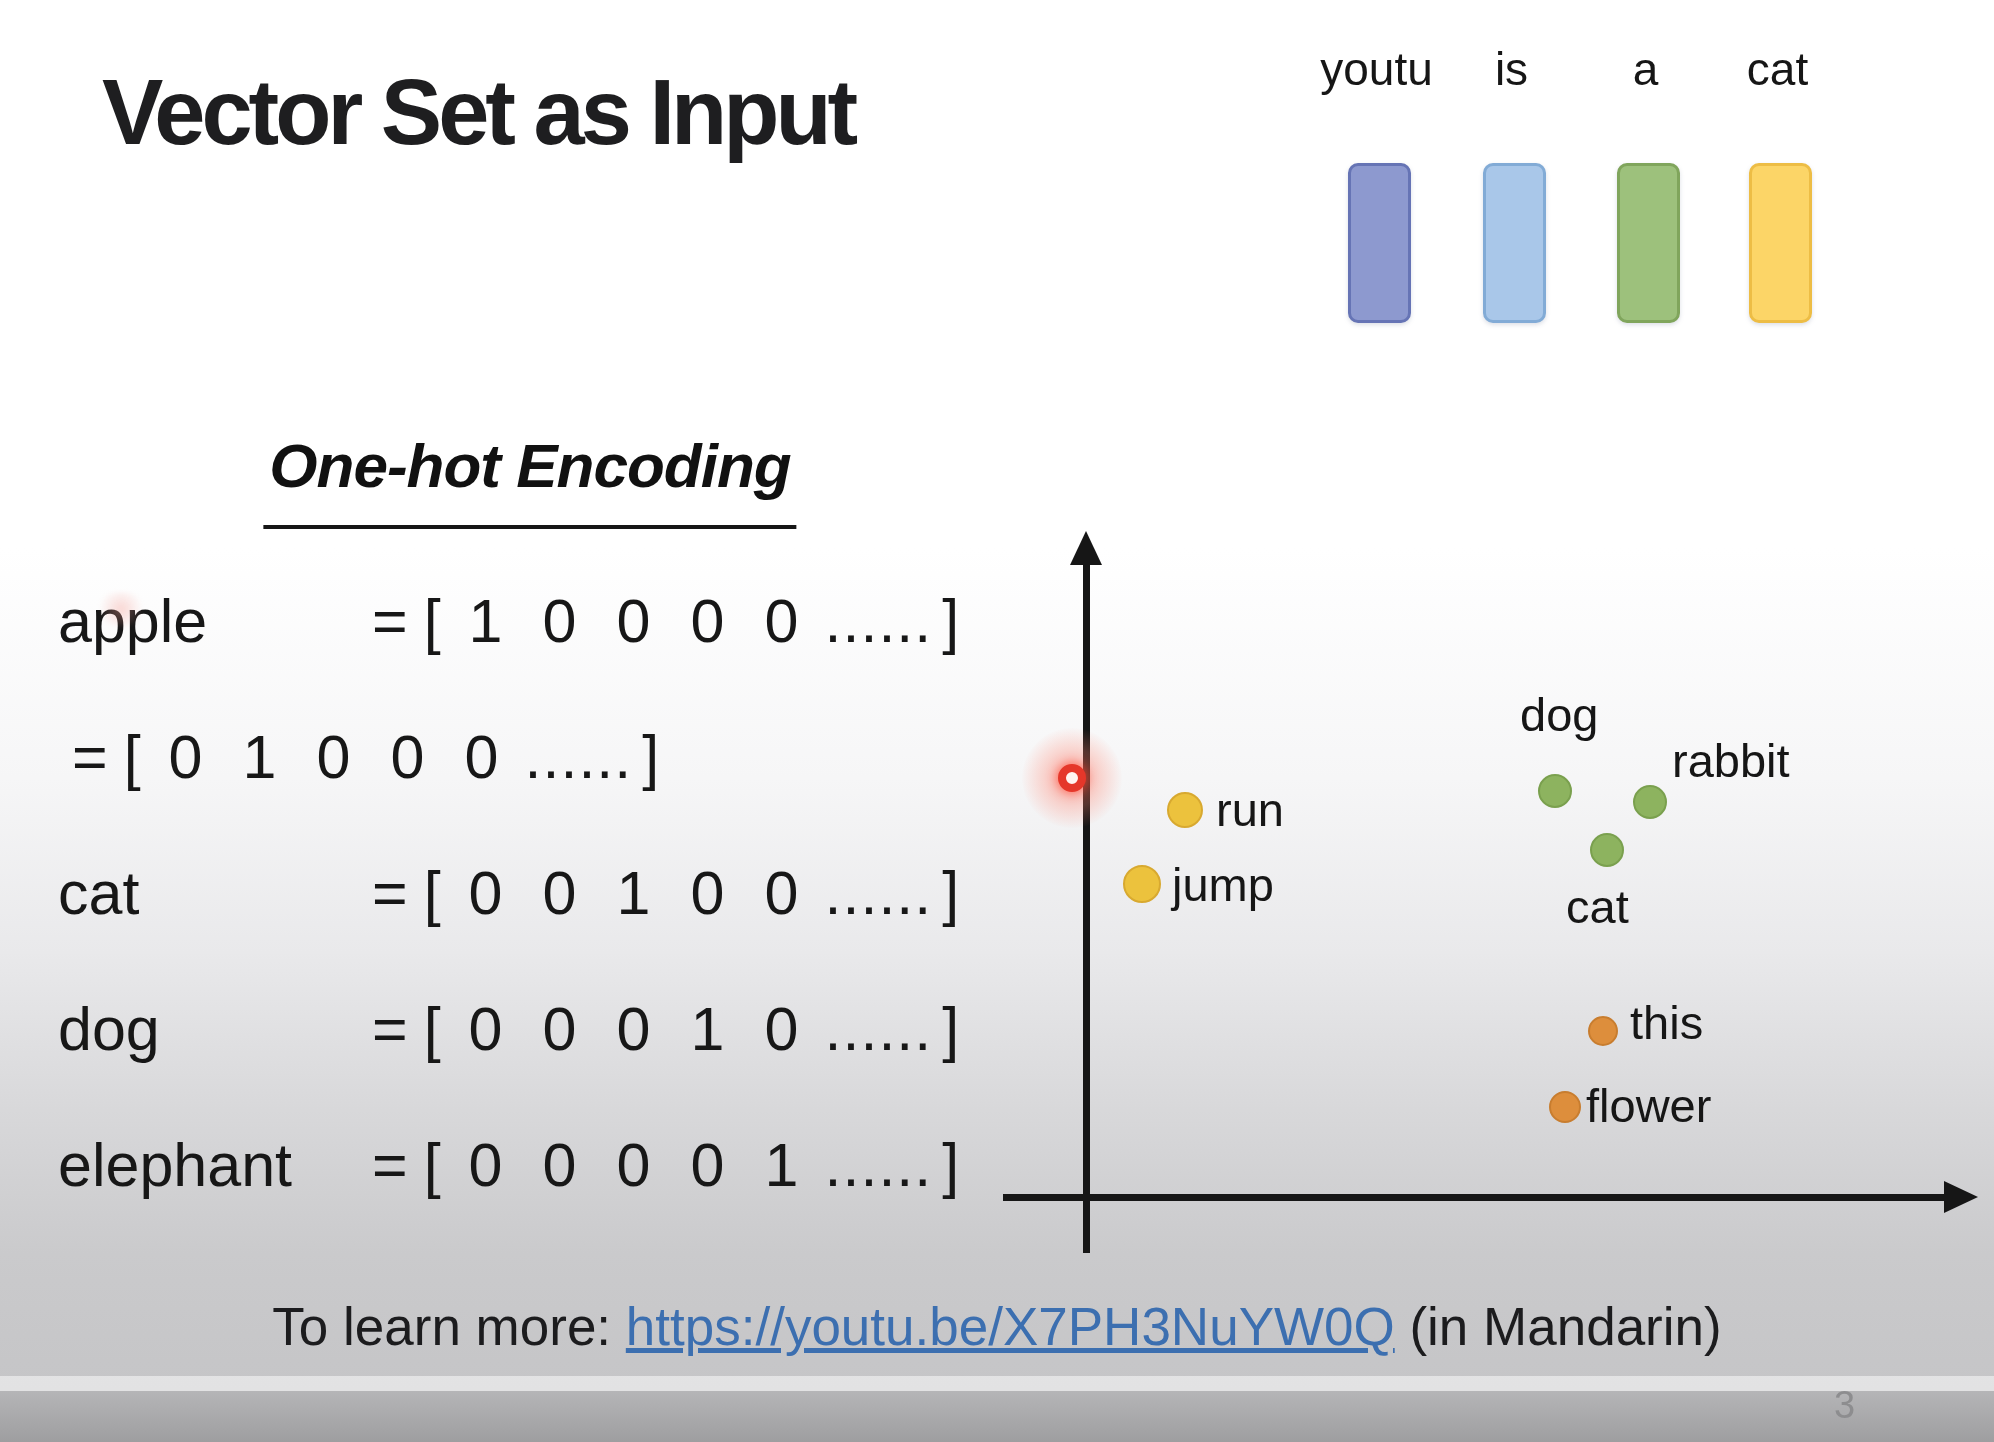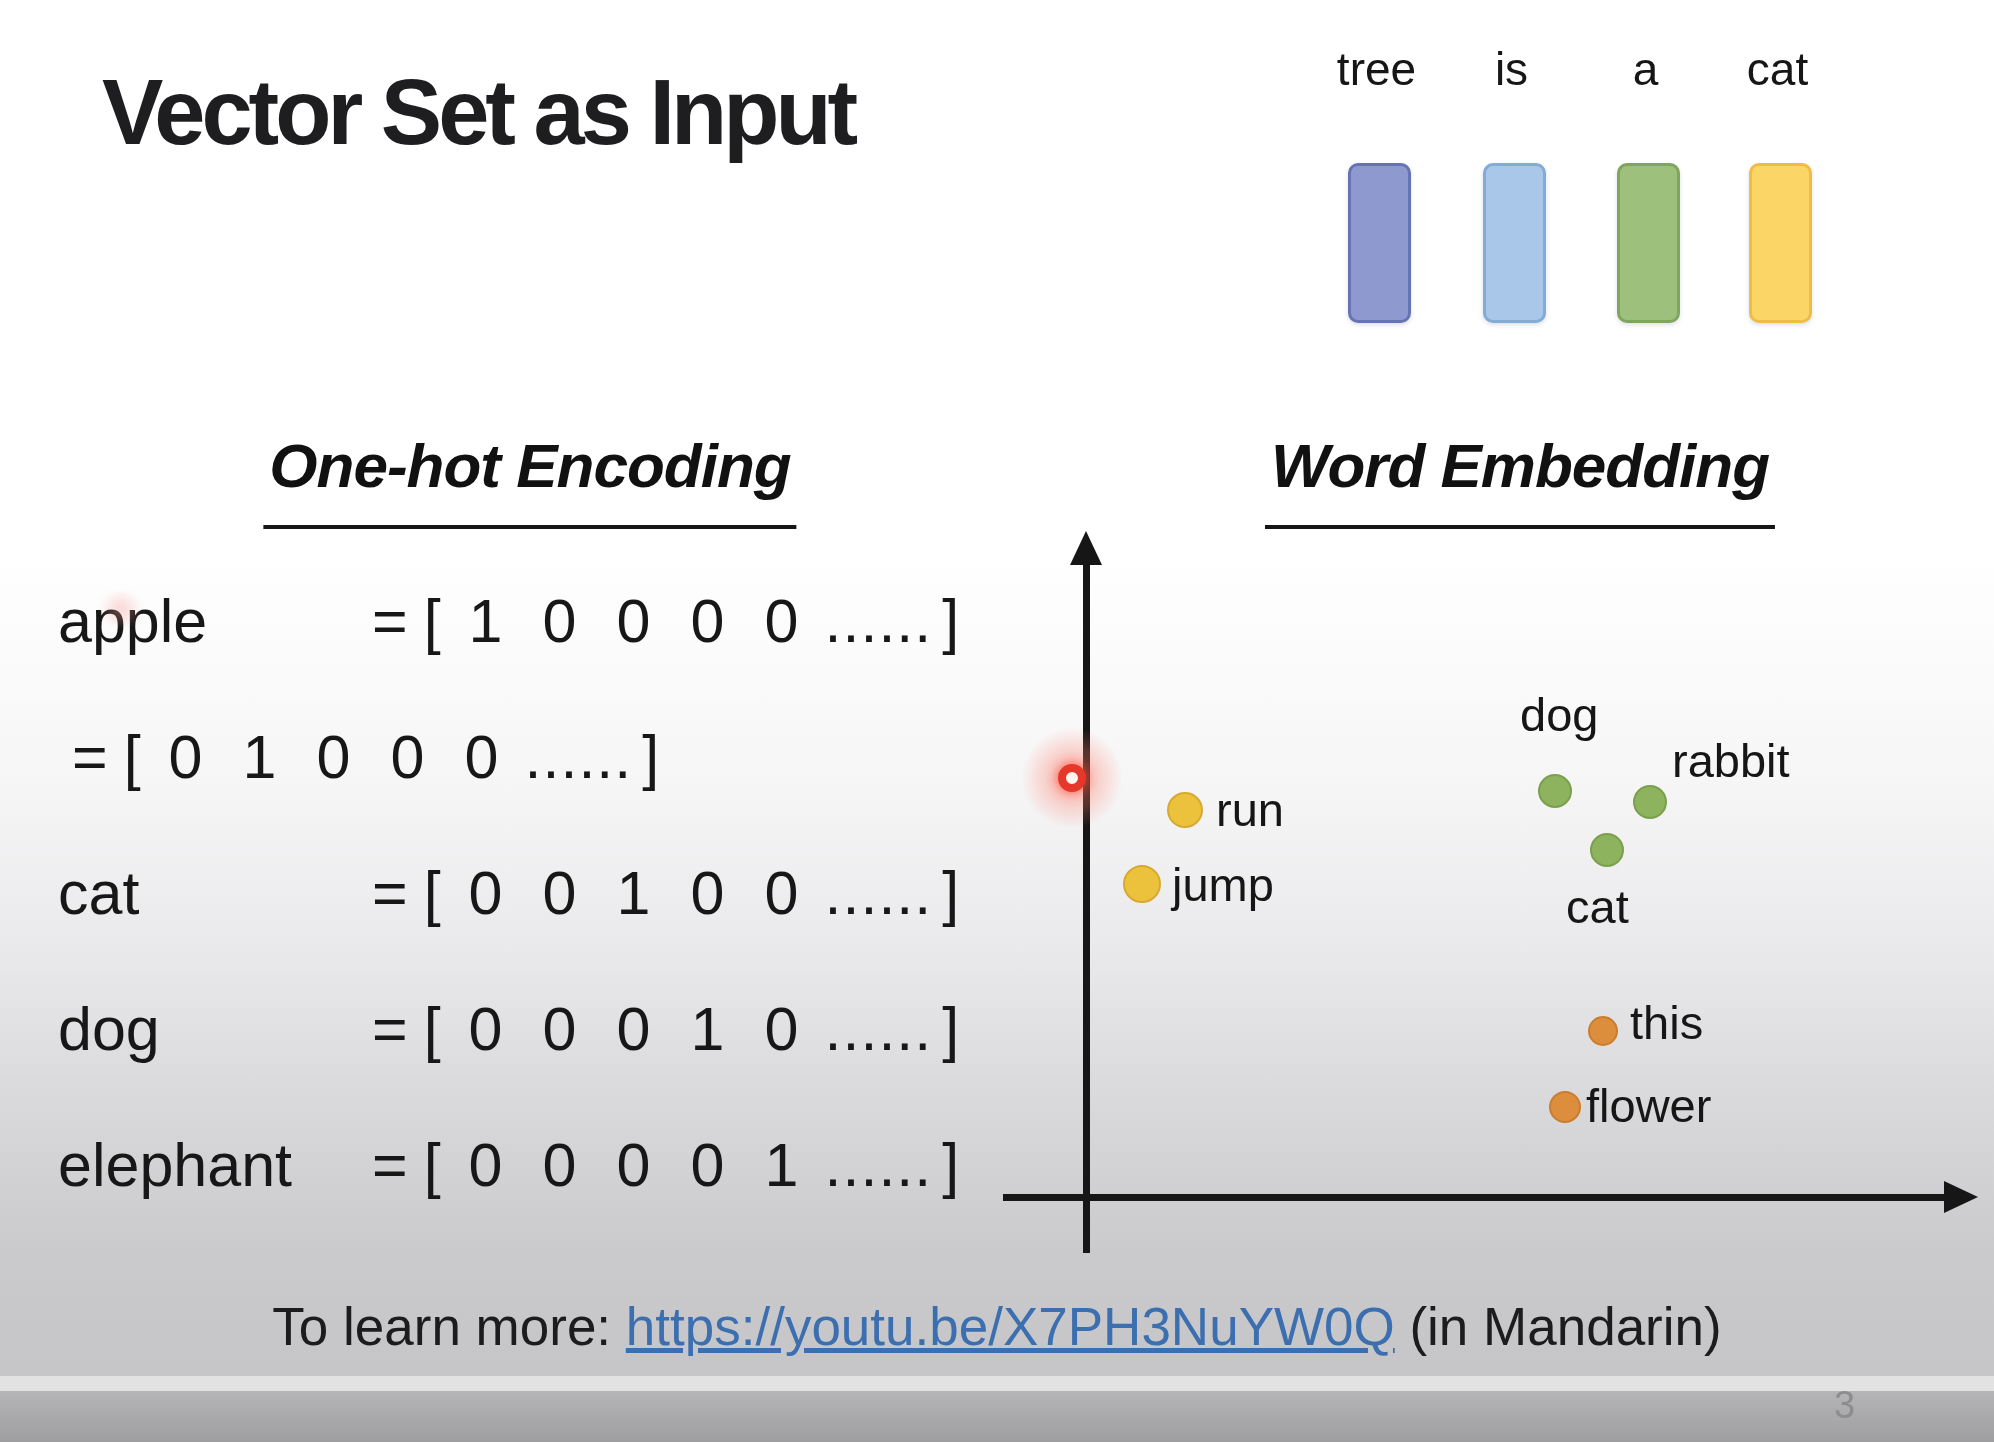--- a/index.html
+++ b/index.html
@@ -66,21 +66,21 @@
 </head>
 <body>
 
 <div class="slide">
   <div class="band-light"></div>
   <div class="band-dark"></div>
 
   <h1 class="title">Vector Set as Input</h1>
 
   <div id="tokens">
-      <div class="tok-label" style="left: 1296px;">tree</div>
+      <div class="tok-label" style="left: 1296px;">youtu</div>
       <div class="tok-rect" style="left: 1348px; background: rgb(141, 153, 207); border: 3px solid rgb(102, 116, 181);"></div>
       <div class="tok-label" style="left: 1431px;">is</div>
       <div class="tok-rect" style="left: 1483px; background: rgb(169, 199, 233); border: 3px solid rgb(130, 171, 214);"></div>
       <div class="tok-label" style="left: 1565px;">a</div>
       <div class="tok-rect" style="left: 1617px; background: rgb(157, 193, 124); border: 3px solid rgb(128, 165, 92);"></div>
       <div class="tok-label" style="left: 1697px;">cat</div>
       <div class="tok-rect" style="left: 1749px; background: rgb(252, 213, 103); border: 3px solid rgb(237, 189, 69);"></div>
     </div>
 
   <div class="heading onehot">One-hot Encoding</div>
@@ -139,21 +139,20 @@
         <span class="digit">0</span>
         <span class="digit">0</span>
         <span class="digit">0</span>
         <span class="digit">0</span>
         <span class="digit">1</span>
         <span class="dots">......</span>
         <span class="rb">]</span>
       </div>
     </div>
 
-  <div class="heading embed">Word Embedding</div>
 
   <div class="y-shaft"></div>
   <div class="y-arrow"></div>
   <div class="x-shaft"></div>
   <div class="x-arrow"></div>
 
   <div id="points">
       <div class="dot" style="left: 1167px; top: 792px; width: 36px; height: 36px; background: rgb(236, 194, 61); border: 2px solid rgb(216, 169, 48);"></div>
       <div class="dot-label" style="left: 1216px; top: 783px;">run</div>
       <div class="dot" style="left: 1123px; top: 865px; width: 38px; height: 38px; background: rgb(236, 194, 61); border: 2px solid rgb(216, 169, 48);"></div>

